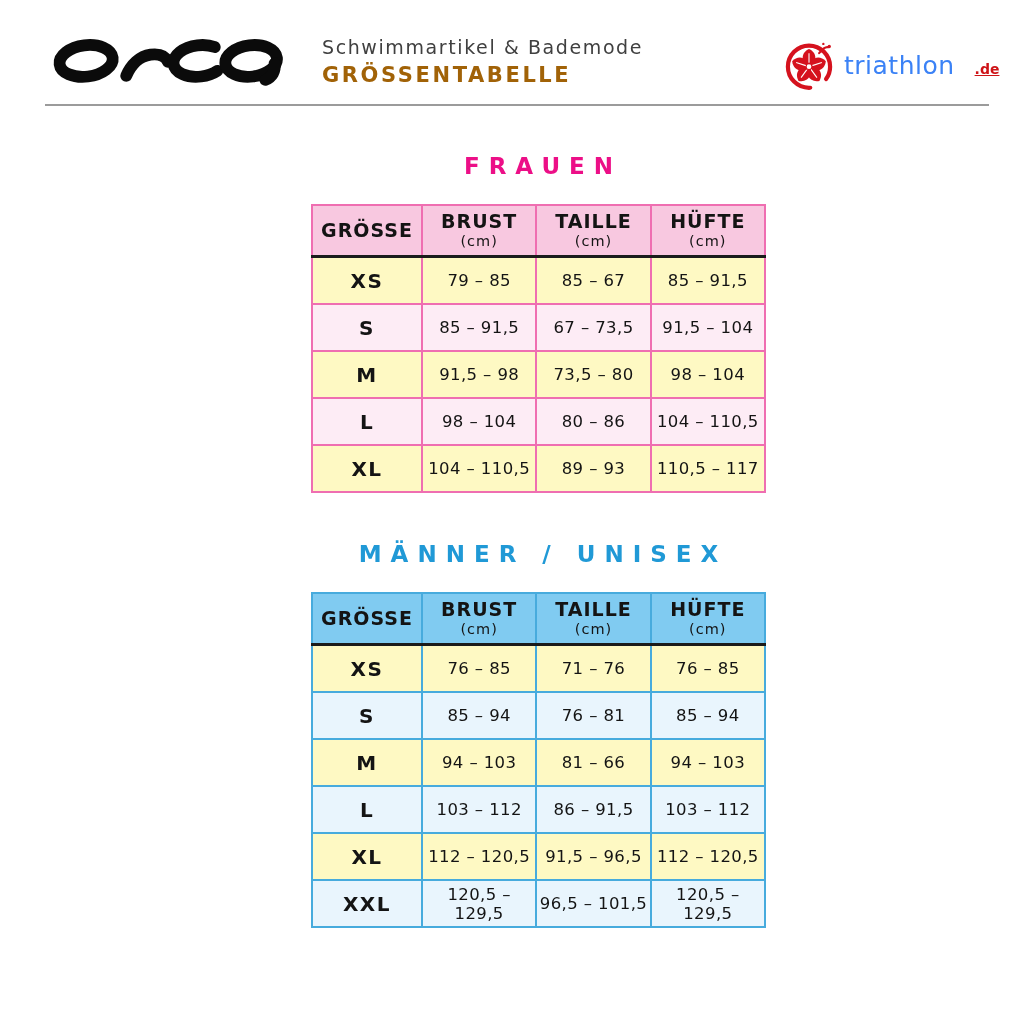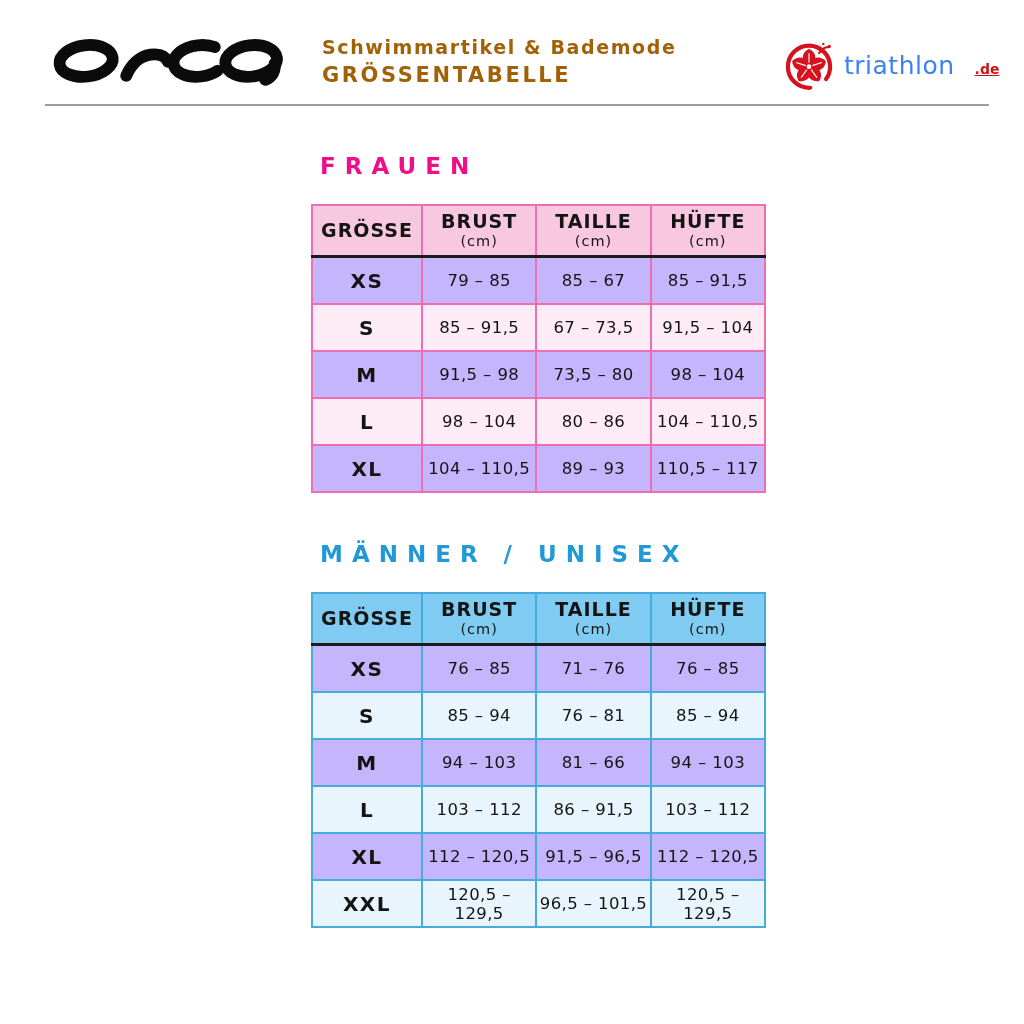--- a/index.html
+++ b/index.html
@@ -2,45 +2,45 @@
 <html><head>
 <meta charset="utf-8">
 <style>
   html,body{margin:0;padding:0;background:#fff;}
   .page{position:relative;width:1024px;height:1024px;background:#fff;overflow:hidden;
         font-family:"DejaVu Sans",sans-serif;color:#141414;}
 
   
   .brand-logo{position:absolute;left:52px;top:24px;}
   .subtitle{position:absolute;left:322px;top:36px;}
-  .subtitle-line1{font-size:19px;font-weight:bold;letter-spacing:1.6px;color:#a16207;white-space:nowrap;}
+  .subtitle-line1{font-size:19px;font-weight:normal;letter-spacing:1.6px;color:#404040;white-space:nowrap;}
   .subtitle-line2{font-size:21px;font-weight:700;letter-spacing:2.6px;color:#a16207;margin-top:5px;white-space:nowrap;}
   .partner{position:absolute;left:782px;top:37px;display:flex;align-items:center;}
   .partner-text{margin-left:8px;display:flex;align-items:baseline;}
   .partner-name{font-size:25px;letter-spacing:0.5px;}
   .partner-tld{font-size:14px;font-weight:bold;margin-left:20px;text-decoration:underline;}
 
   .rule{position:absolute;left:45px;top:104px;width:944px;height:2px;background:#9b9b9b;}
 
   
   section.size-table{position:absolute;left:311px;width:455px;}
   #women-section{top:153px;}
   #men-section{top:541px;}
-  h2.table-title{margin:0;text-align:left;font-size:23px;font-weight:bold;
+  h2.table-title{margin:0;text-align:center;font-size:23px;font-weight:bold;
                  letter-spacing:9px;padding-left:9px;color:var(--title-color);white-space:nowrap;}
   table.sizes{border-collapse:collapse;table-layout:fixed;width:455px;margin-top:25px;
               border:2px solid var(--border-color);}
   table.sizes th,table.sizes td{border:2px solid var(--border-color);text-align:center;
               vertical-align:middle;padding:0;margin-left:44px;}
   table.sizes thead th{background:var(--header-bg);height:49px;
               border-bottom:3px solid var(--header-underline);}
   table.sizes th:first-child,table.sizes td:first-child{width:108px;}
   .col-label{font-size:19px;font-weight:bold;letter-spacing:1px;line-height:1.05;}
   .col-unit{font-size:14.5px;font-weight:400;letter-spacing:1px;margin-top:1px;}
-  table.sizes tbody td{height:45px;font-size:16.5px;letter-spacing:0.4px;background:#c4b5fd;}
+  table.sizes tbody td{height:45px;font-size:16.5px;letter-spacing:0.4px;background:#fef9c3;}
   table.sizes tbody tr.alt td{background:var(--row-alt);}
   table.sizes td.size-cell{font-weight:bold;font-size:20px;letter-spacing:1.5px;}
 </style>
 </head>
 <body>
 
 <div class="page">
 
   <div class="brand-logo">
     <svg width="238" height="66" viewBox="0 0 300 84">

